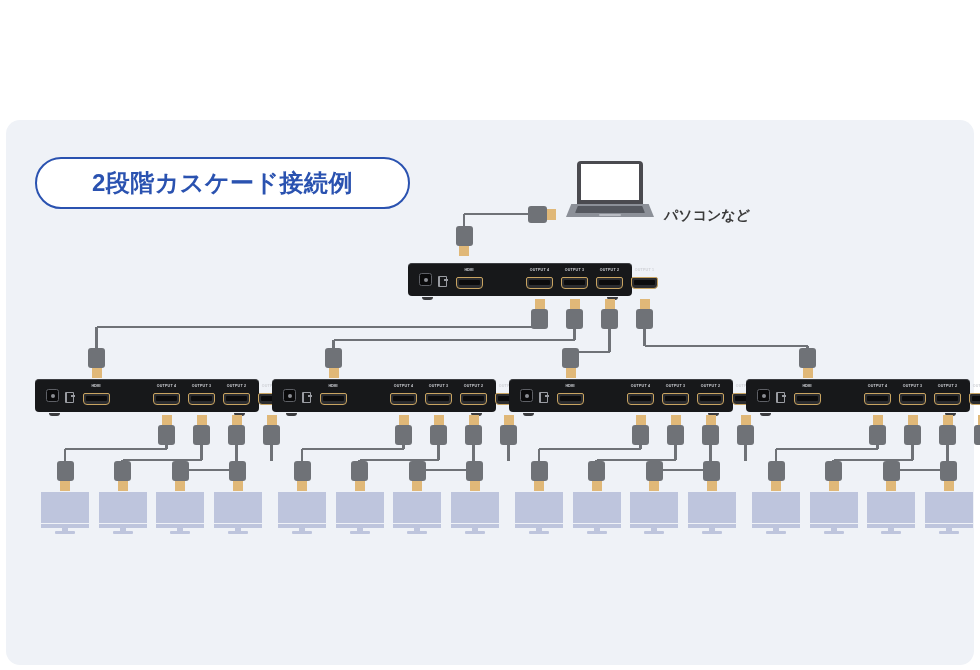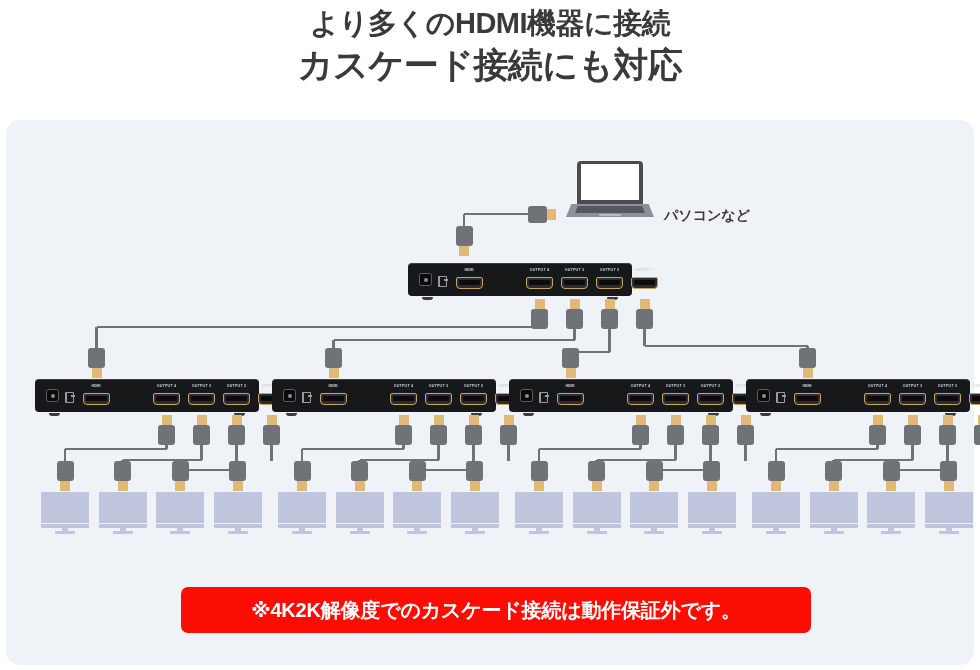--- a/index.html
+++ b/index.html
@@ -154,27 +154,26 @@
   }
   .banner span{
     font-size:20px; font-weight:bold; color:#ffffff; letter-spacing:-0.2px;
   }
 </style>
 </head>
 <body>
 
 <div id="root">
 
-  <div class="heading">
-    <div class="line1">より多くのHDMI機器に接続</div>
-    <div class="line2">カスケード接続にも対応</div>
+
+  <div class="panel"></div>
+
+  <div class="badge">
+    <span>2段階カスケード接続例</span>
   </div>
-
-  <div class="panel"></div>
-
 
   <div class="laptop">
     <div class="lid">
       <div class="lid-screen"></div>
     </div>
     <div class="base"></div>
     <div class="base-kb"></div>
     <div class="base-pad"></div>
   </div>
   <div class="pc-label">パソコンなど</div>
@@ -572,17 +571,14 @@
       </div>
       <div class="wire" style="left: 946.2px; top: 445px; width: 2.6px; height: 25px;"></div>
       <div class="wire" style="left: 891px; top: 468.7px; width: 56.5px; height: 2.6px;"></div>
       <div class="wire" style="left: 889.7px; top: 461px; width: 2.6px; height: 9px;"></div>
       <div class="conn" style="left: 940px; top: 461px; width: 17px; height: 30px;">
         <div class="body" style="left: 0px; top: 0px; width: 17px; height: 20px;"></div>
         <div class="tip" style="left: 3.5px; top: 20px; width: 10px; height: 10px;"></div>
       </div>
     </div>
 
-  <div class="banner">
-    <span>※4K2K解像度でのカスケード接続は動作保証外です。</span>
-  </div>
 
 </div>
 
 </body></html>

